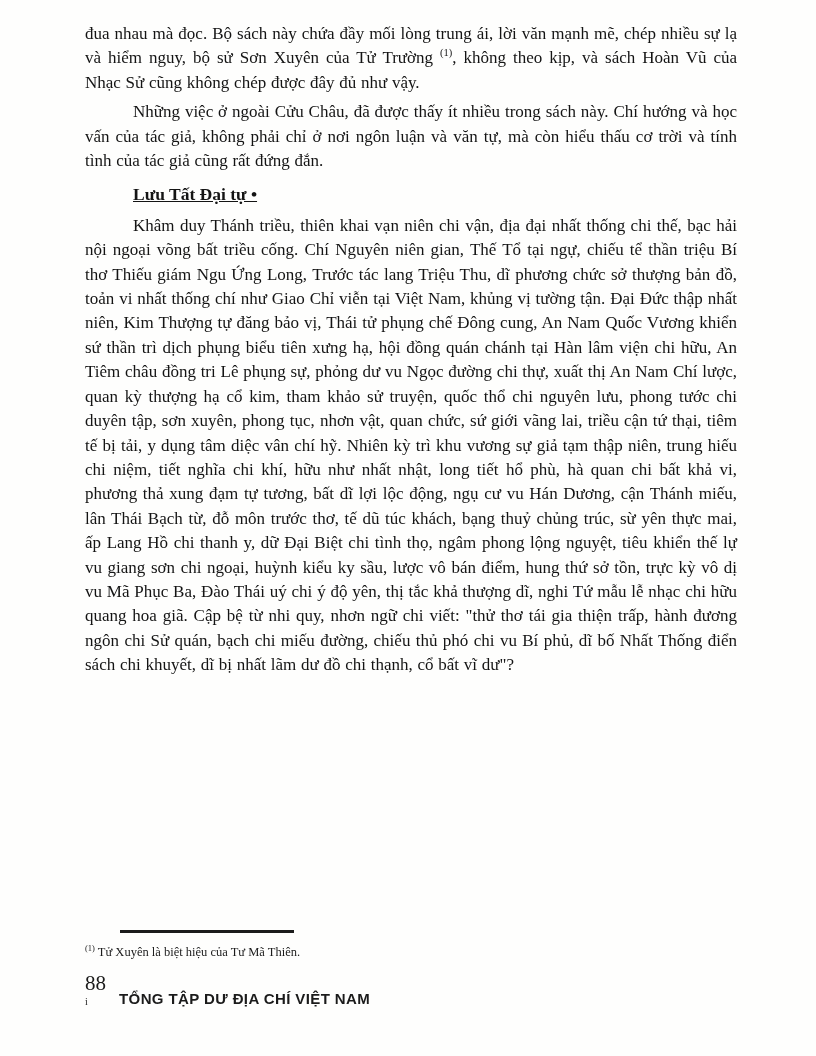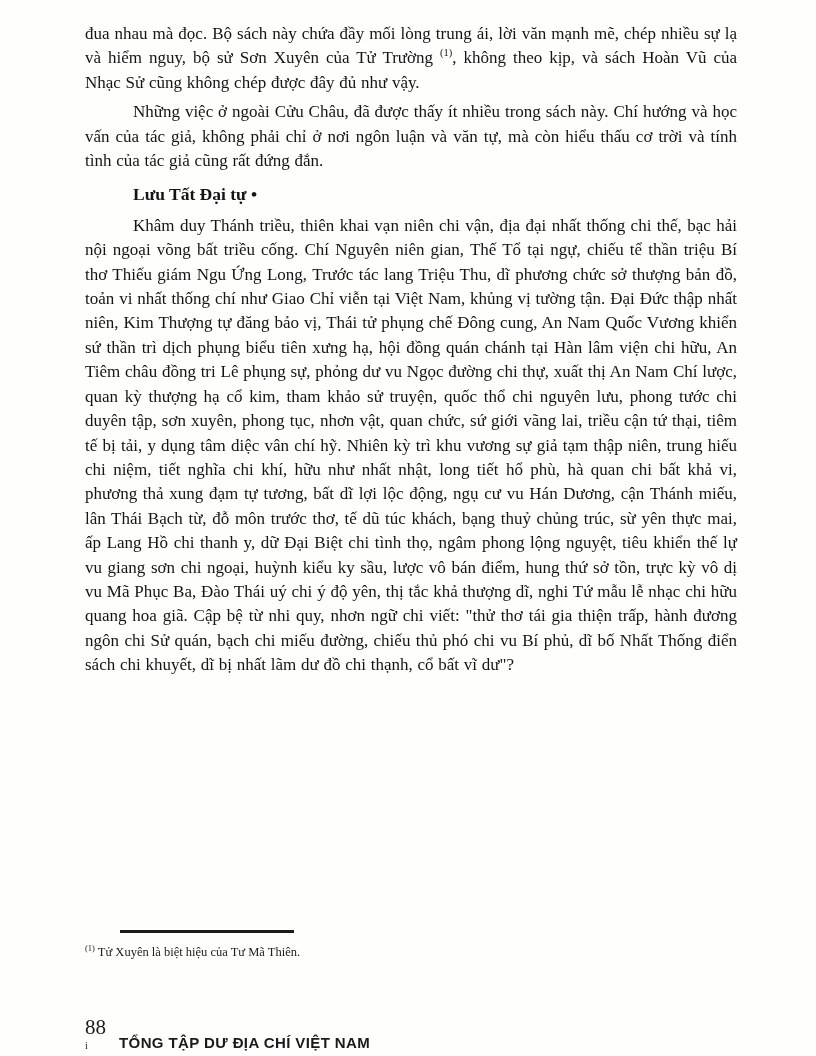--- a/index.html
+++ b/index.html
@@ -39,20 +39,21 @@
     line-height: 0;
     vertical-align: super;
     letter-spacing: 0;
   }
   .section-heading {
     margin: 9px 0 7px 0;
     font-size: 17.5px;
     font-weight: bold;
     text-indent: 48px;
     line-height: 24.4px;
+    text-decoration: underline;
   }
   .footnote-block {
     position: absolute;
     left: 85px;
     top: 930px;
     width: 650px;
   }
   .footnote-rule {
     width: 174px;
     height: 3px;
@@ -73,21 +74,20 @@
     left: 85px;
     top: 973px;
     display: flex;
     align-items: flex-end;
   }
   .pagenum-col {
     display: flex;
     flex-direction: column;
     align-items: flex-start;
     line-height: 1;
-    margin-top: 44px;
   }
   .page-number {
     font-size: 21px;
     line-height: 1;
     color: #1b1b1b;
   }
   .footer-mark {
     font-size: 10px;
     line-height: 1;
     margin-top: 3px;

